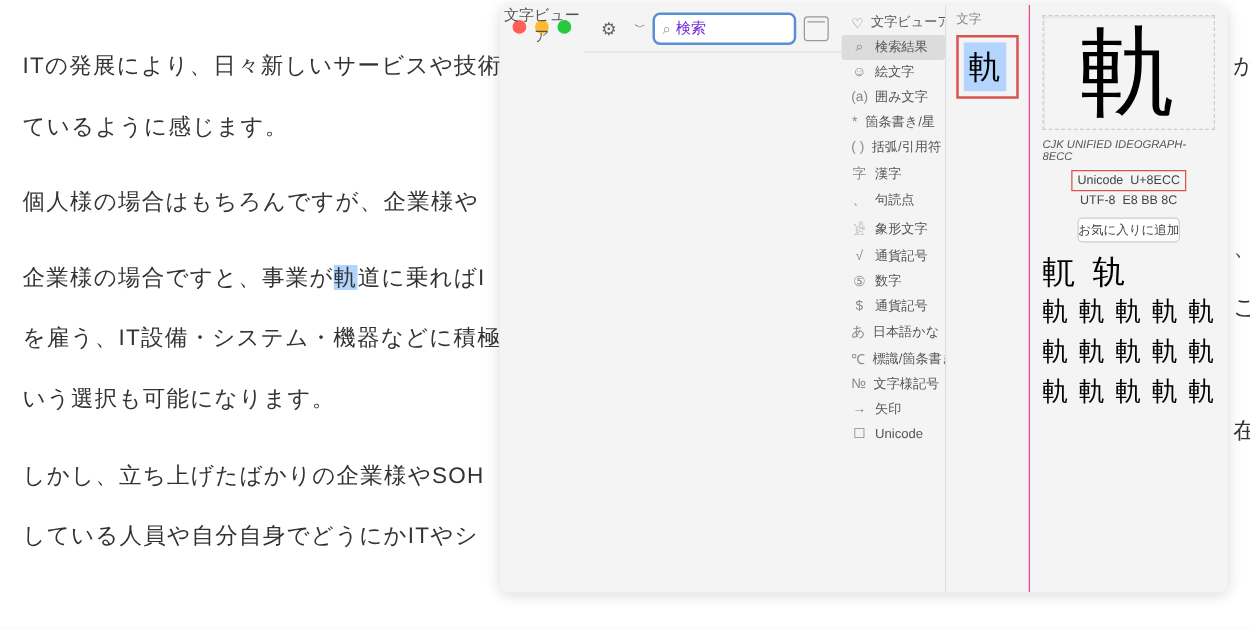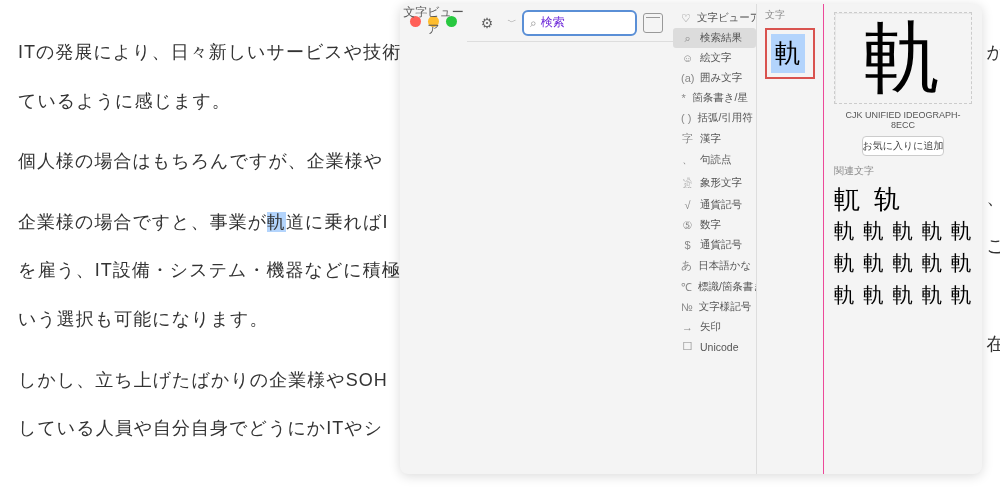--- a/index.html
+++ b/index.html
@@ -186,23 +186,24 @@
       line-height: 1.1;
       border: 1px dashed #ccc;
       background: 
         linear-gradient(#e8e8e8 1px, transparent 1px) 0 50%/100% 100% no-repeat,
         linear-gradient(90deg, #e8e8e8 1px, transparent 1px) 50% 0/100% 100% no-repeat;
       margin-bottom: 6px;
       padding: 2px 0;
     }
     .char-name {
       font-size: 9px;
-      text-align: center;
+      text-align: left;
       color: #555;
       margin-bottom: 6px;
+      font-style: italic;
     }
     .char-info {
       font-size: 10px;
       color: #444;
       text-align: center;
       line-height: 1.5;
     }
     .uc-row {
       border: 1.5px solid #d9534f;
       display: inline-block;
@@ -367,23 +368,30 @@
     <div class="middle">
       <div class="mid-label">文字</div>
       <div class="char-box">
         <span class="char-cell">軌</span>
       </div>
     </div>
 
     <div class="rightpane">
       <div class="big-char">軌</div>
       <div class="char-name">CJK UNIFIED IDEOGRAPH-8ECC</div>
+      <div class="char-info">
+        <span class="uc-row">
+          <span>Unicode</span>&nbsp;&nbsp;<span>U+8ECC</span>
+        </span><br>
+        <span>
+          <span>UTF-8</span>&nbsp;&nbsp;<span>E8 BB 8C</span>
+        </span>
+      </div>
       <button class="fav-btn">お気に入りに追加</button>
 
-      <div class="sec-label">関連文字</div>
       <div class="related">
         <span>軏</span>
         <span>轨</span>
       </div>
 
       <div class="variation-grid">
         <span>軌</span>
         <span class="light">軌</span>
         <span>軌</span>
         <span class="light">軌</span>

